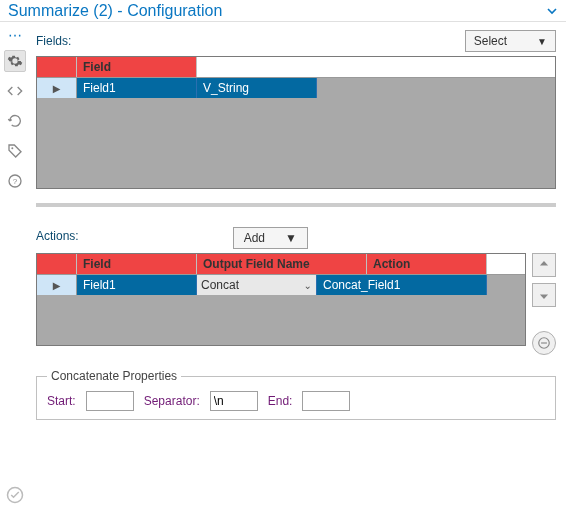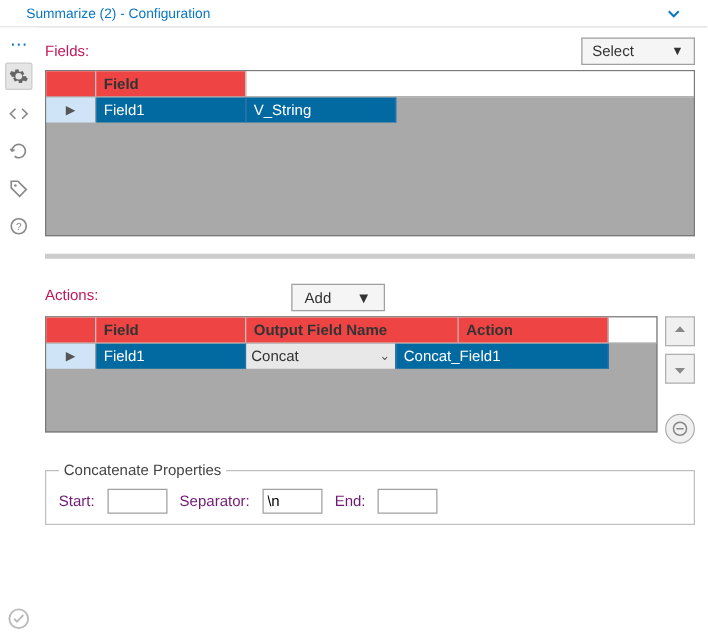--- a/index.html
+++ b/index.html
@@ -1,29 +1,29 @@
 <!DOCTYPE html>
 <html><head>
 <meta charset="utf-8">
 <style>
   * { box-sizing: border-box; font-family: "Segoe UI", Arial, sans-serif; }
   body { margin: 0; width: 566px; height: 514px; background: #fff; font-size: 12px; color: #333; overflow: hidden; }
 
-  .titlebar { height: 22px; padding: 2px 21px; color: #0a77c2; font-size: 11px; display: flex; align-items: center; justify-content: space-between; border-bottom: 1px solid #e0e0e0; }
+  .titlebar { height: 22px; padding: 2px 8px; color: #0a77c2; font-size: 16px; display: flex; align-items: center; justify-content: space-between; border-bottom: 1px solid #e0e0e0; }
   .titlebar .right { display: flex; gap: 6px; align-items: center; }
 
   .body { display: flex; height: calc(100% - 22px); }
   .iconstrip { width: 30px; background: #fff; border-right: 0px; display: flex; flex-direction: column; align-items: center; gap: 8px; padding-top: 8px; }
   .iconstrip .dots { color: #0a77c2; font-size: 14px; line-height: 10px; margin-bottom: 2px; }
   .iconbtn { width: 22px; height: 22px; display: flex; align-items: center; justify-content: center; color: #888; cursor: pointer; }
   .iconbtn.active { background: #e5e5e5; border: 1px solid #ccc; border-radius: 2px; }
 
   .main { flex: 1; padding: 8px 10px 8px 6px; display: flex; flex-direction: column; gap: 10px; position: relative; }
 
-  .label { color: #be185d; margin-bottom: 4px; }
+  .label { color: #0c4a6e; margin-bottom: 4px; }
 
   .selectbtn { border: 1px solid #a0a0a0; background: #f5f5f5; height: 22px; padding: 2px 8px; display: inline-flex; align-items: center; gap: 30px; cursor: pointer; }
   .selectbtn .tri { font-size: 10px; }
 
   .fields-area { position: relative; }
   .fields-header-row { display: flex; justify-content: space-between; align-items: flex-end; }
 
   .grid { border: 1px solid #7a7a7a; background: #a9a9a9; }
   .grid-head { display: flex; background: #fff; border-bottom: 1px solid #999; }
   .hcell { border-right: 1px solid #c0c0c0; padding: 3px 6px; color: #333; background: #ef4444; font-weight: bold; }

